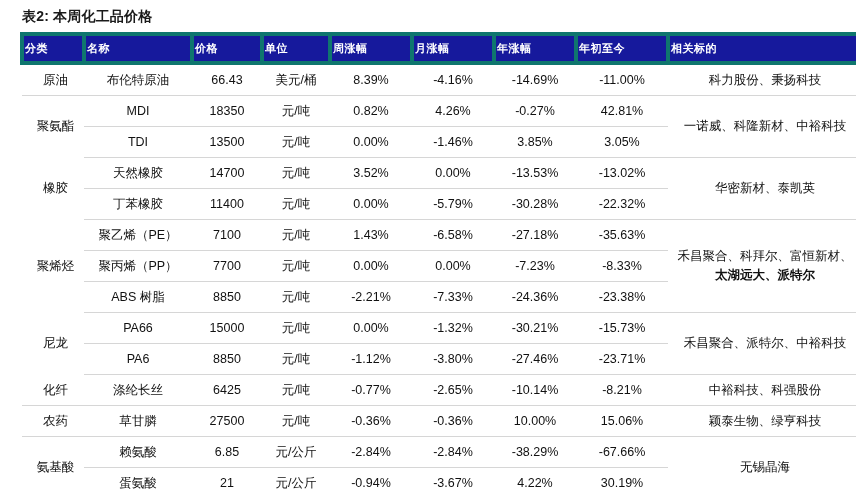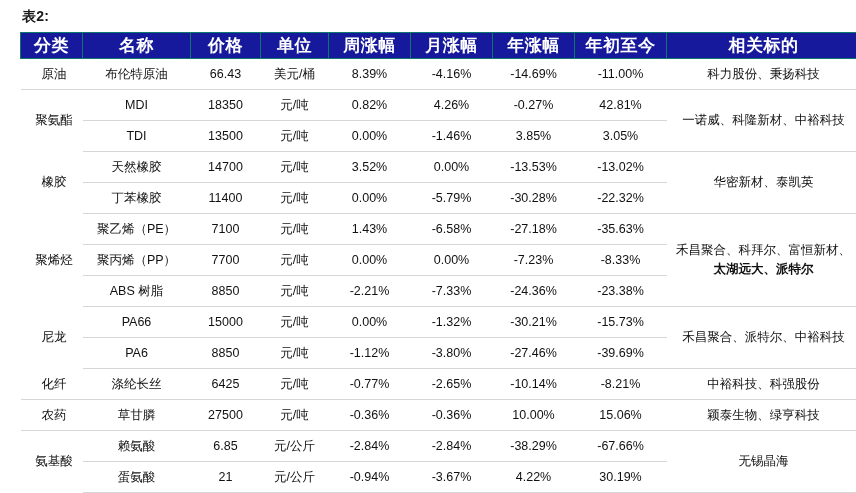--- a/index.html
+++ b/index.html
@@ -38,23 +38,23 @@
     border-collapse: collapse;
     width: 840px;
     table-layout: fixed;
     font-size: 12.5px;
   }
   table.price-table thead th {
     background: #16199c;
     color: #ffffff;
     font-weight: bold;
     height: 23px;
-    text-align: center;
-    border: 1px solid #0f766e;
-    font-size: 17px;
+    text-align: left;
+    border: 4px solid #0f766e;
+    font-size: 11px;
     letter-spacing: 0.5px;
   }
   table.price-table tbody td {
     height: 28px;
     text-align: center;
     border-bottom: 1px solid #d6d6d6;
     border-left: none;
     border-right: none;
     color: #111111;
     font-size: 12.5px;
@@ -89,20 +89,21 @@
   .col-ytd { width: 92px; }
   .col-rel { width: 194px; }
 </style>
 </head>
 <body>
 
 <div class="page">
 
   <div class="title-row">
     <span class="t-label">表2:</span>
+    <span>本周化工品价格</span>
   </div>
 
   <table class="price-table">
     <colgroup>
       <col class="col-cat">
         <col class="col-name">
         <col class="col-price">
         <col class="col-unit">
       <col class="col-w">
         <col class="col-m">
@@ -223,21 +224,21 @@
         <td>-15.73%</td>
         <td class="rel" rowspan="2">禾昌聚合、派特尔、中裕科技</td>
       </tr>
       <tr>
         <td class="name">PA6</td>
         <td>8850</td>
         <td>元/吨</td>
         <td>-1.12%</td>
         <td>-3.80%</td>
         <td>-27.46%</td>
-        <td>-39.69%</td>
+        <td>-23.71%</td>
       </tr>
 
       <tr>
         <td class="cat">化纤</td>
         <td class="name">涤纶长丝</td>
         <td>6425</td>
         <td>元/吨</td>
         <td>-0.77%</td>
         <td>-2.65%</td>
         <td>-10.14%</td>

